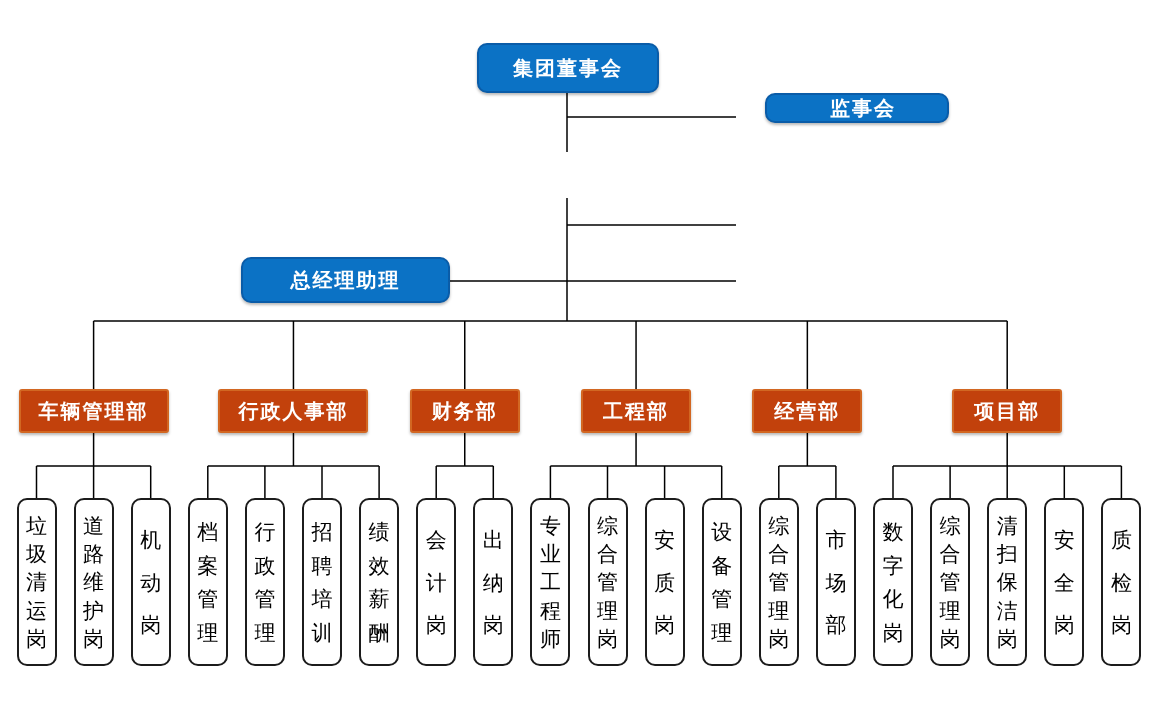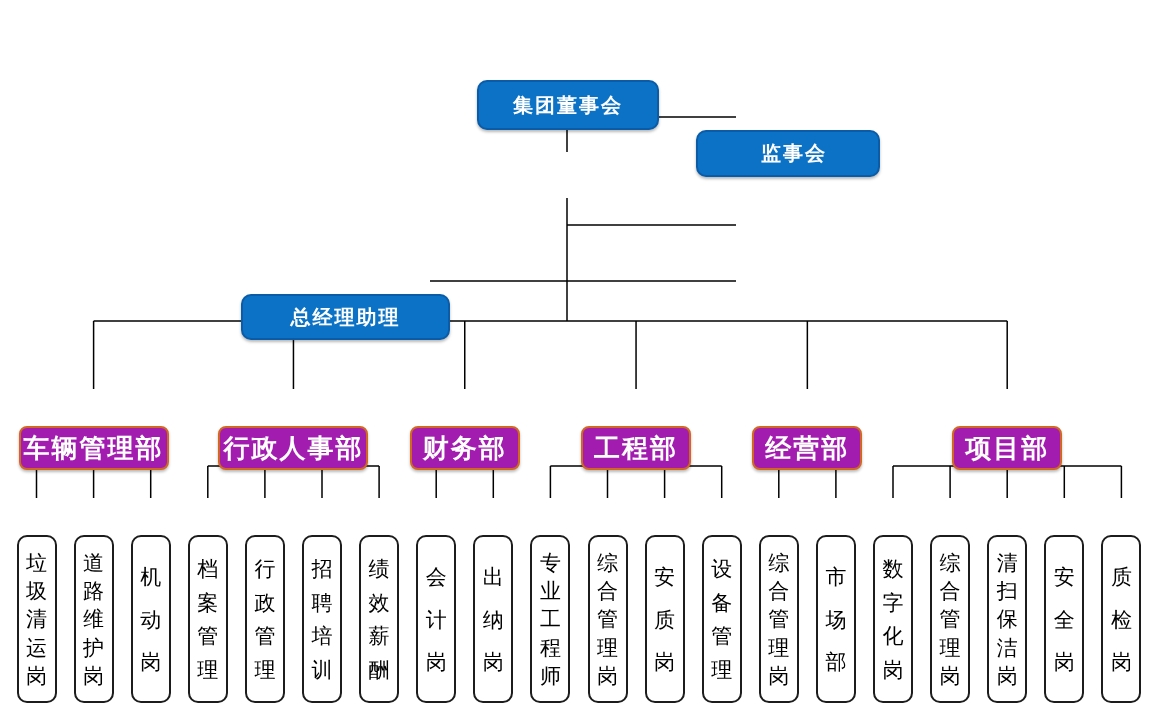--- a/index.html
+++ b/index.html
@@ -20,48 +20,47 @@
     width: 1164px; height: 713px;
     pointer-events: none;
   }
 
   .node {
     position: absolute;
     display: flex;
     align-items: center;
     justify-content: center;
     text-align: right;
-    margin-top: 37px;
   }
 
   
   .exec {
     background: #0B72C5;
     border: 2px solid #0A5CA8;
     border-radius: 10px;
     color: #ffffff;
     font-size: 20px;
     font-weight: bold;
     letter-spacing: 2px;
     box-shadow: 0 2px 3px rgba(0,0,0,0.28);
   }
   .node-board        { left: 477px; top: 43px;  width: 182px; height: 50px; }
-  .node-supervisory  { left: 696px; top: 93px;  width: 184px; height: 47px; padding-left: 12px; }
+  .node-supervisory  { left: 765px; top: 93px;  width: 184px; height: 30px; padding-left: 12px; }
   .node-gm           { left: 477px; top: 152px; width: 182px; height: 46px; }
   .node-exec-deputy  { left: 736px; top: 202px; width: 186px; height: 46px; }
   .node-gm-assistant { left: 241px; top: 257px; width: 209px; height: 46px; }
   .node-proj-deputy  { left: 736px; top: 258px; width: 186px; height: 47px; }
 
   
   .dept {
-    background: #a21caf;
+    background: #c2410c;
     border: 2px solid #D26722;
-    border-radius: 8px;
+    border-radius: 3px;
     color: #ffffff;
-    font-size: 26px;
+    font-size: 20px;
     font-weight: bold;
     letter-spacing: 2px;
     box-shadow: 0 2px 3px rgba(0,0,0,0.28);
     top: 389px;
     height: 44px;
   }
 
   
   .pos {
     background: #ffffff;

